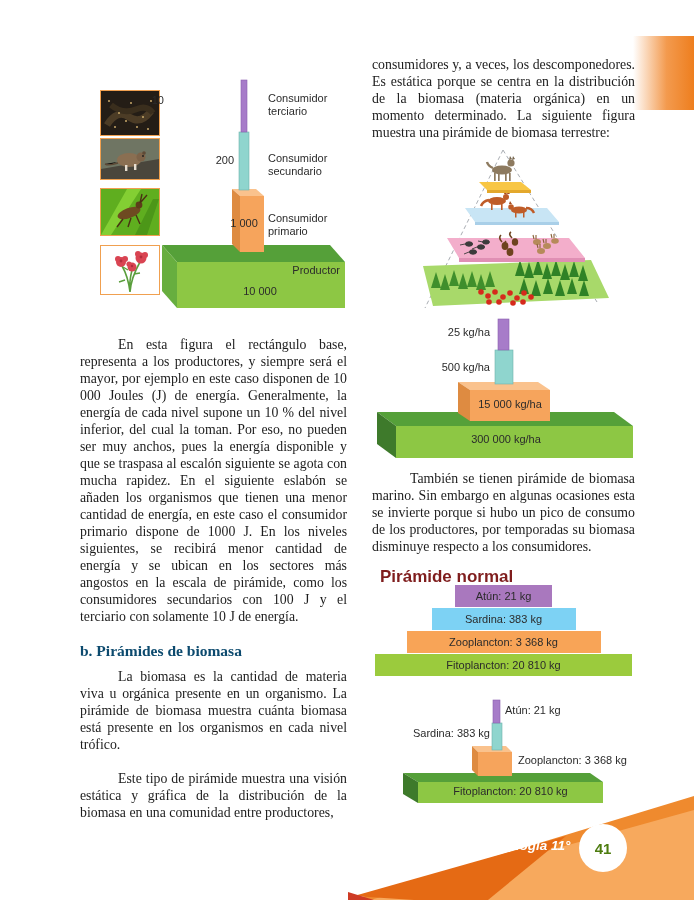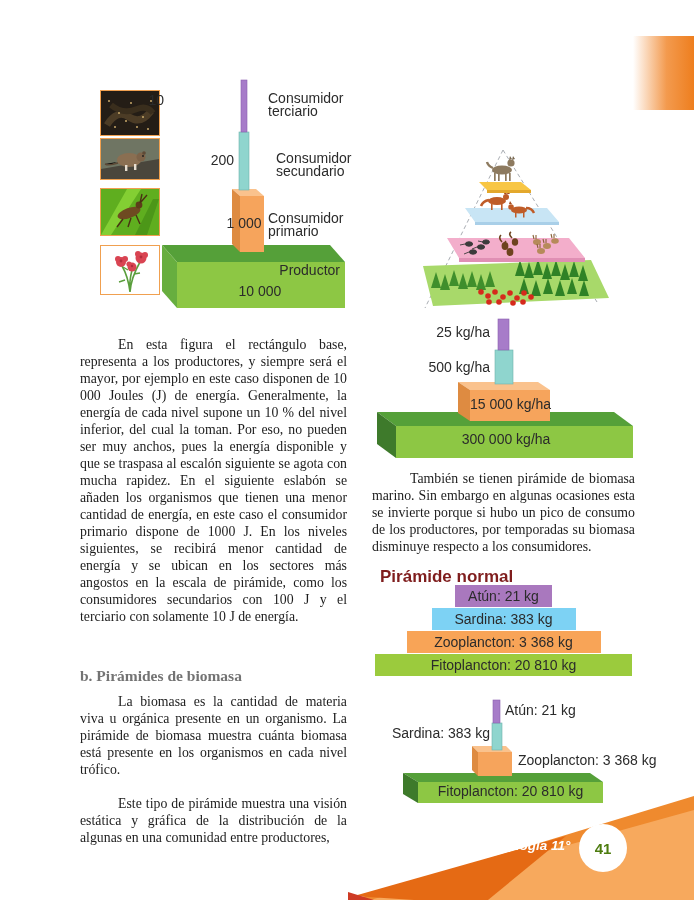--- a/index.html
+++ b/index.html
@@ -3,23 +3,23 @@
 <meta charset="utf-8">
 <style>
   html,body{margin:0;padding:0;background:#e9e9e9;}
   .page{position:relative;width:694px;height:900px;background:#ffffff;overflow:hidden;
         font-family:"Liberation Serif",serif;color:#1c1c1c;}
   .abs{position:absolute;}
   
   .par{font-size:13.8px;line-height:17px;text-align:justify;margin:0;}
   .indent{text-indent:38px;}
   h3.sec{font-family:"Liberation Serif",serif;font-size:15.5px;font-weight:bold;
-         color:#737373;margin:42px 0 8px 0;}
-  
-  .lbl{position:absolute;font-family:"Liberation Sans",sans-serif;font-size:14px;
+         color:#0c4a6e;margin:17px 0 8px 0;}
+  
+  .lbl{position:absolute;font-family:"Liberation Sans",sans-serif;font-size:11px;
        color:#2b2b2b;white-space:nowrap;line-height:13px;}
   .lbl2{white-space:normal;width:80px;}
   .r{text-align:right;}
   .c{text-align:center;}
   
   .photo{position:absolute;left:20px;width:60px;border:1px solid #f0a050;box-sizing:border-box;
          overflow:hidden;background:#fff;}
   .photo svg{display:block;}
   
   .npyr-bar{position:relative;height:22px;margin:0 auto 1px auto;}
@@ -120,34 +120,35 @@
       </g>
 
       <rect x="159" y="54" width="10" height="58" fill="#8fd5ce" stroke="#6fb3ac" stroke-width="0.6"></rect>
 
       <rect x="161" y="2" width="6" height="52" fill="#a77cc9" stroke="#8a5fae" stroke-width="0.6"></rect>
     </svg>
 
     <div class="lbl r" style="left:40px;top:16px;width:44px;">10</div>
     <div class="lbl lbl2" style="left:188px;top:14px;">Consumidor terciario</div>
     <div class="lbl r" style="left:110px;top:76px;width:44px;">200</div>
-    <div class="lbl lbl2" style="left:188px;top:74px;margin-left:8px;">Consumidor secundario</div>
+    <div class="lbl lbl2" style="left:188px;top:74px;">Consumidor secundario</div>
     <div class="lbl c" style="left:142px;top:139px;width:44px;">1 000</div>
     <div class="lbl lbl2" style="left:188px;top:134px;">Consumidor primario</div>
     <div class="lbl r" style="left:180px;top:186px;width:80px;">Productor</div>
     <div class="lbl c" style="left:140px;top:207px;width:80px;">10 000</div>
   </div>
 
   <div class="abs" style="left:80px;top:336px;width:267px;">
     <p class="par indent">En esta figura el rectángulo base, representa a los productores, y siempre será el mayor, por ejemplo en este caso disponen de 10 000 Joules (J) de energía. Generalmente, la energía de cada nivel supone un 10 % del nivel inferior, del cual la toman. Por eso, no pueden ser muy anchos, pues la energía disponible y que se traspasa al escalón siguiente se agota con mucha rapidez. En el siguiente eslabón se añaden los organismos que tienen una menor cantidad de energía, en este caso el consumidor primario dispone de 1000 J. En los niveles siguientes, se recibirá menor cantidad de energía y se ubican en los sectores más angostos en la escala de pirámide, como los consumidores secundarios con 100 J y el terciario con solamente 10 J de energía.</p>
     <h3 class="sec">b. Pirámides de biomasa</h3>
     <p class="par indent">La biomasa es la cantidad de materia viva u orgánica presente en un organismo. La pirámide de biomasa muestra cuánta biomasa está presente en los organismos en cada nivel trófico.</p>
-    <p class="par indent" style="margin-top:17px;">Este tipo de pirámide muestra una visión estática y gráfica de la distribución de la algunas en una comunidad entre productores,</p>
-  </div>
-
+    <p class="par indent" style="margin-top:17px;">Este tipo de pirámide muestra una visión estática y gráfica de la distribución de la biomasa en una comunidad entre productores,</p>
+  </div>
+
+  <p class="par abs" style="left:372px;top:56px;width:263px;">consumidores y, a veces, los descomponedores. Es estática porque se centra en la distribución de la biomasa (materia orgánica) en un momento determinado. La siguiente figura muestra una pirámide de biomasa terrestre:</p>
 
   <svg class="abs" style="left:413px;top:146px;" width="204" height="172" viewBox="0 0 204 172">
 
     <g stroke="#a9adb3" stroke-width="1" stroke-dasharray="4,3">
       <line x1="90" y1="4" x2="12" y2="162"></line>
       <line x1="90" y1="4" x2="184" y2="156"></line>
     </g>
 
     <g>
       <polygon points="10,120 178,114 196,152 20,160" fill="#a8d96a"></polygon>

